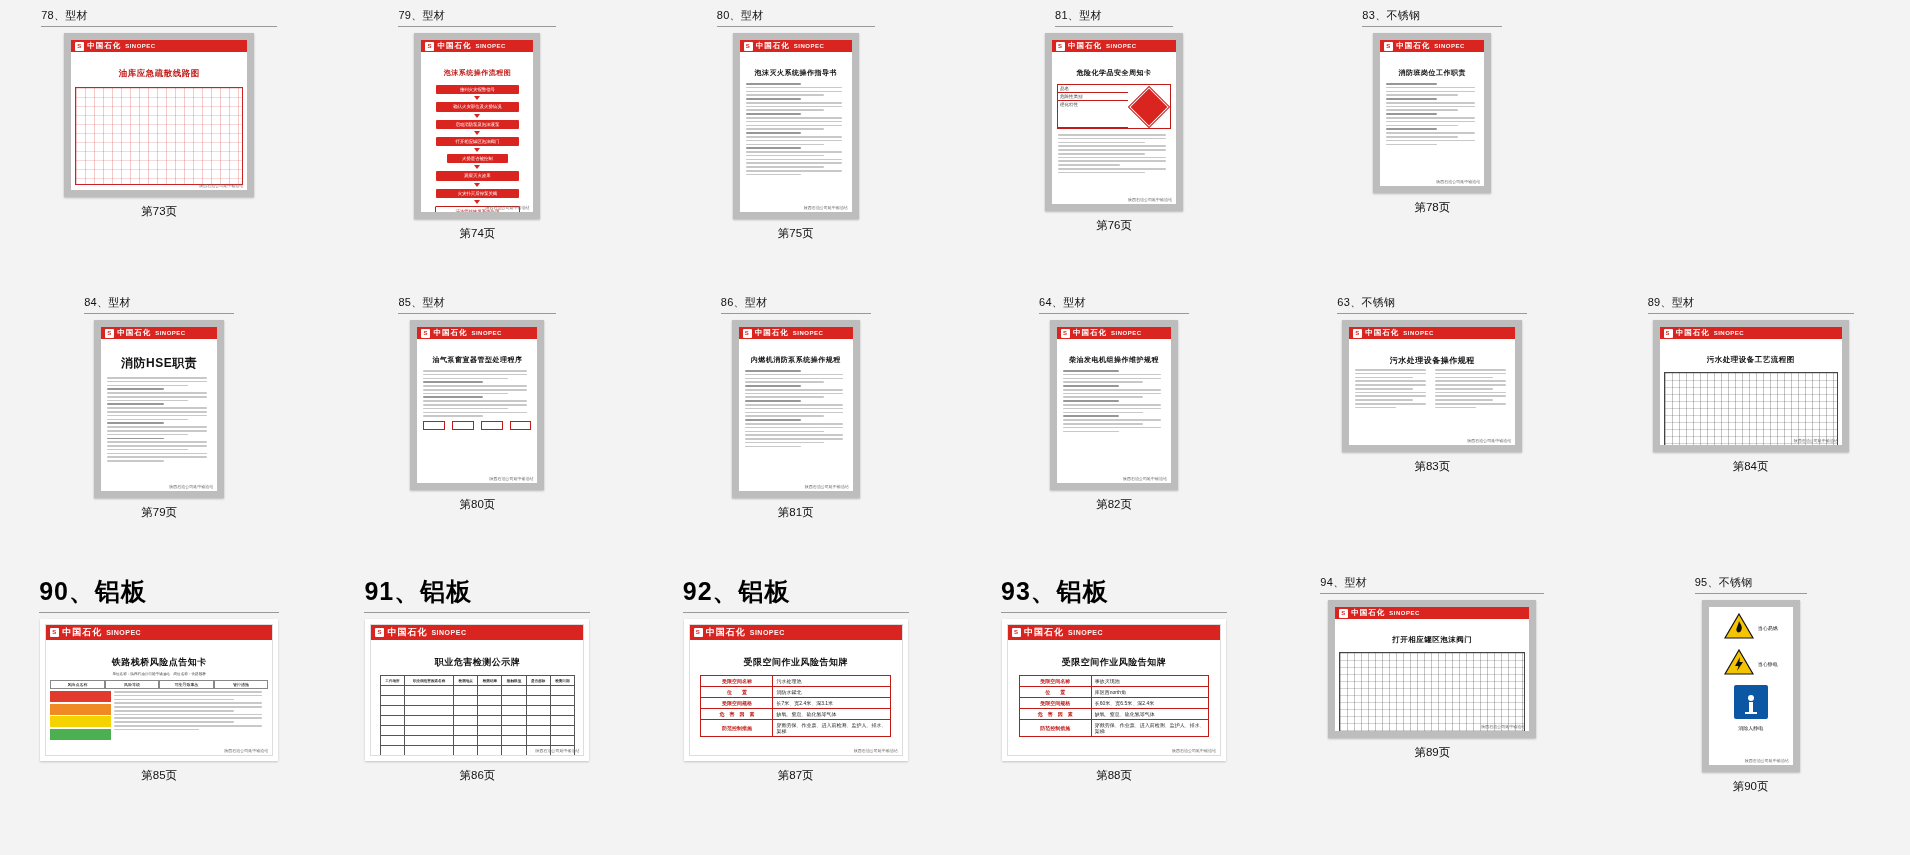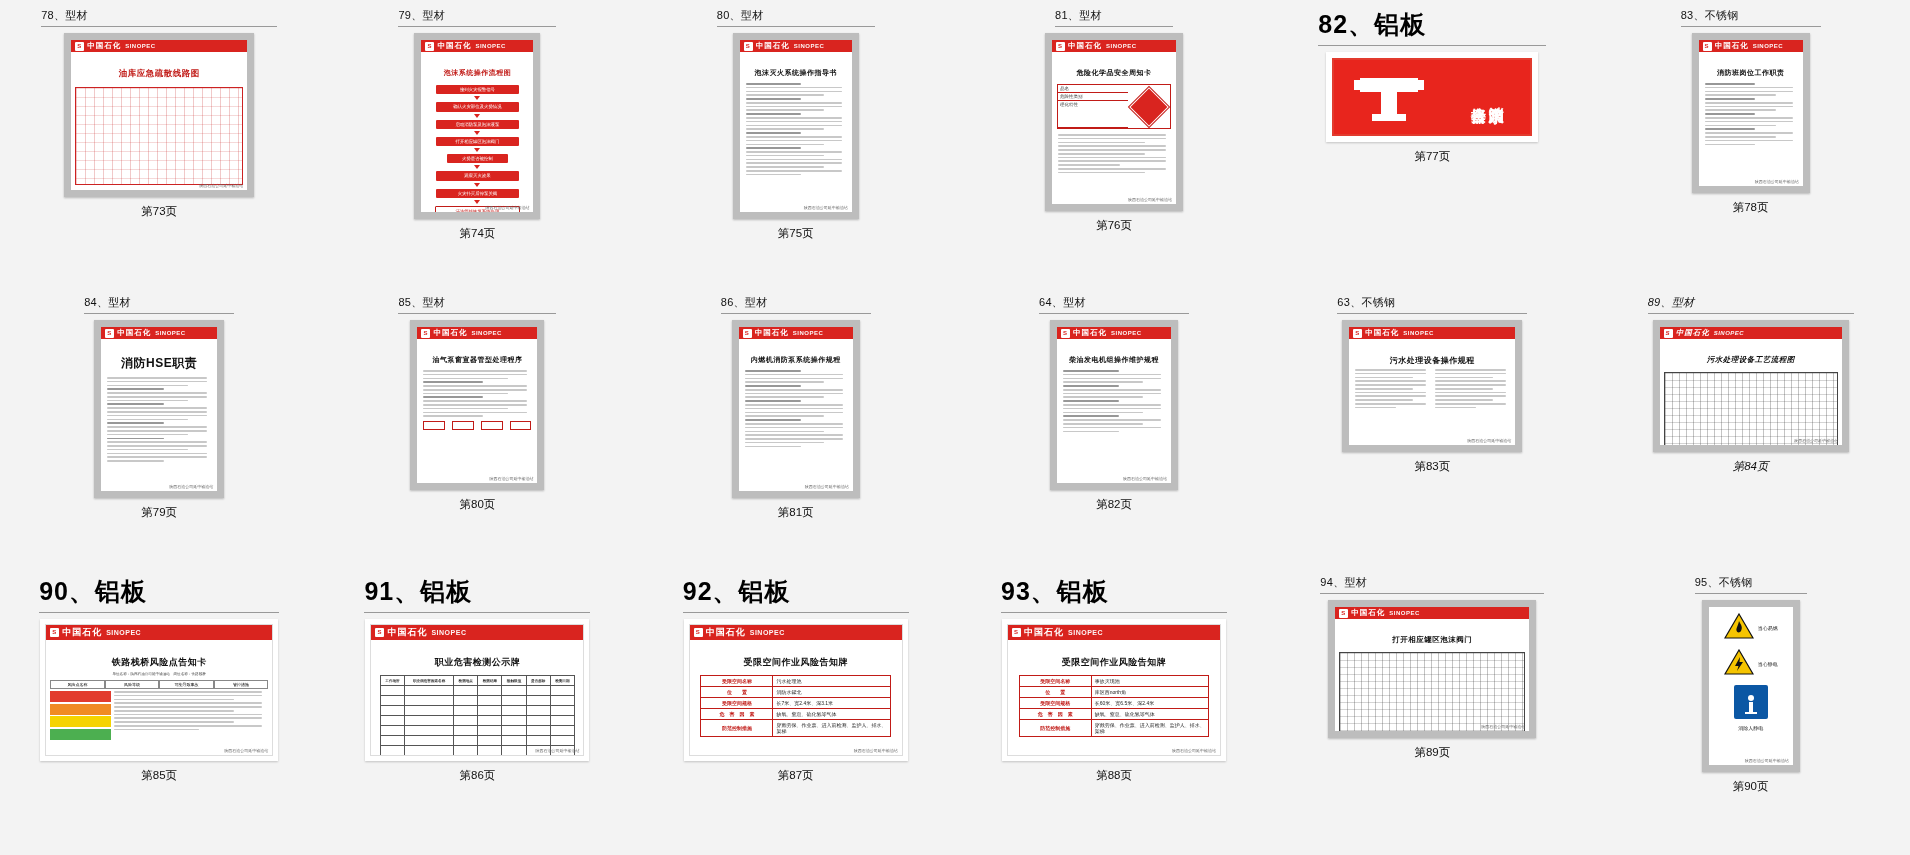--- a/index.html
+++ b/index.html
@@ -302,46 +302,20 @@
               <div class="ln l"></div>
                 <div class="ln m"></div>
             </div>
             <div class="footer-note">陕西石油公司延中输油站</div>
           </div>
         </div>
         <div class="pagelabel">第76页</div>
       </div>
     </div>
 
-    <div class="cell">
-      <div class="cardwrap" style="width:228px;">
-        <div class="caption big">82、铝板</div>
-        <div class="capline"></div>
-        <div class="frame noborder" style="padding:6px;background:#fff;box-shadow:0 1px 2px rgba(0,0,0,.2);">
-          <div class="poster fire-poster" style="width:200px;height:78px;">
-            <div class="fire-left">
-              <svg width="74" height="54" viewBox="0 0 74 54">
-                <rect x="8" y="8" width="58" height="14" fill="#fff"></rect>
-                <rect x="29" y="8" width="16" height="40" fill="#fff"></rect>
-                <rect x="20" y="44" width="34" height="7" fill="#fff"></rect>
-                <rect x="2" y="10" width="6" height="10" fill="#fff"></rect>
-                <rect x="66" y="10" width="6" height="10" fill="#fff"></rect>
-              </svg>
-            </div>
-            <div class="fire-right">
-              <div class="col">
-                <span class="c">接合器</span>
-                <span class="c">消防水泵</span>
-              </div>
-            </div>
-          </div>
-        </div>
-        <div class="pagelabel">第77页</div>
-      </div>
-    </div>
 
     <div class="cell">
       <div class="cardwrap" style="width:140px;">
         <div class="caption">83、不锈钢</div>
         <div class="capline"></div>
         <div class="frame">
           <div class="poster" style="width:104px;height:146px;">
             <div class="sinobar">
               <span class="logo">S</span>
               <span class="zh">中国石化</span>
@@ -584,21 +558,21 @@
               </div>
             </div>
             <div class="footer-note">陕西石油公司延中输油站</div>
           </div>
         </div>
         <div class="pagelabel">第83页</div>
       </div>
     </div>
 
     <div class="cell">
-      <div class="cardwrap" style="width:206px;font-style:italic;">
+      <div class="cardwrap" style="width:206px;">
         <div class="caption">89、型材</div>
         <div class="capline"></div>
         <div class="frame">
           <div class="poster" style="width:182px;height:118px;">
             <div class="sinobar">
               <span class="logo">S</span>
               <span class="zh">中国石化</span>
               <span class="en">SINOPEC</span>
             </div>
             <div class="ptitle" style="font-size:7.5px;">污水处理设备工艺流程图</div>

